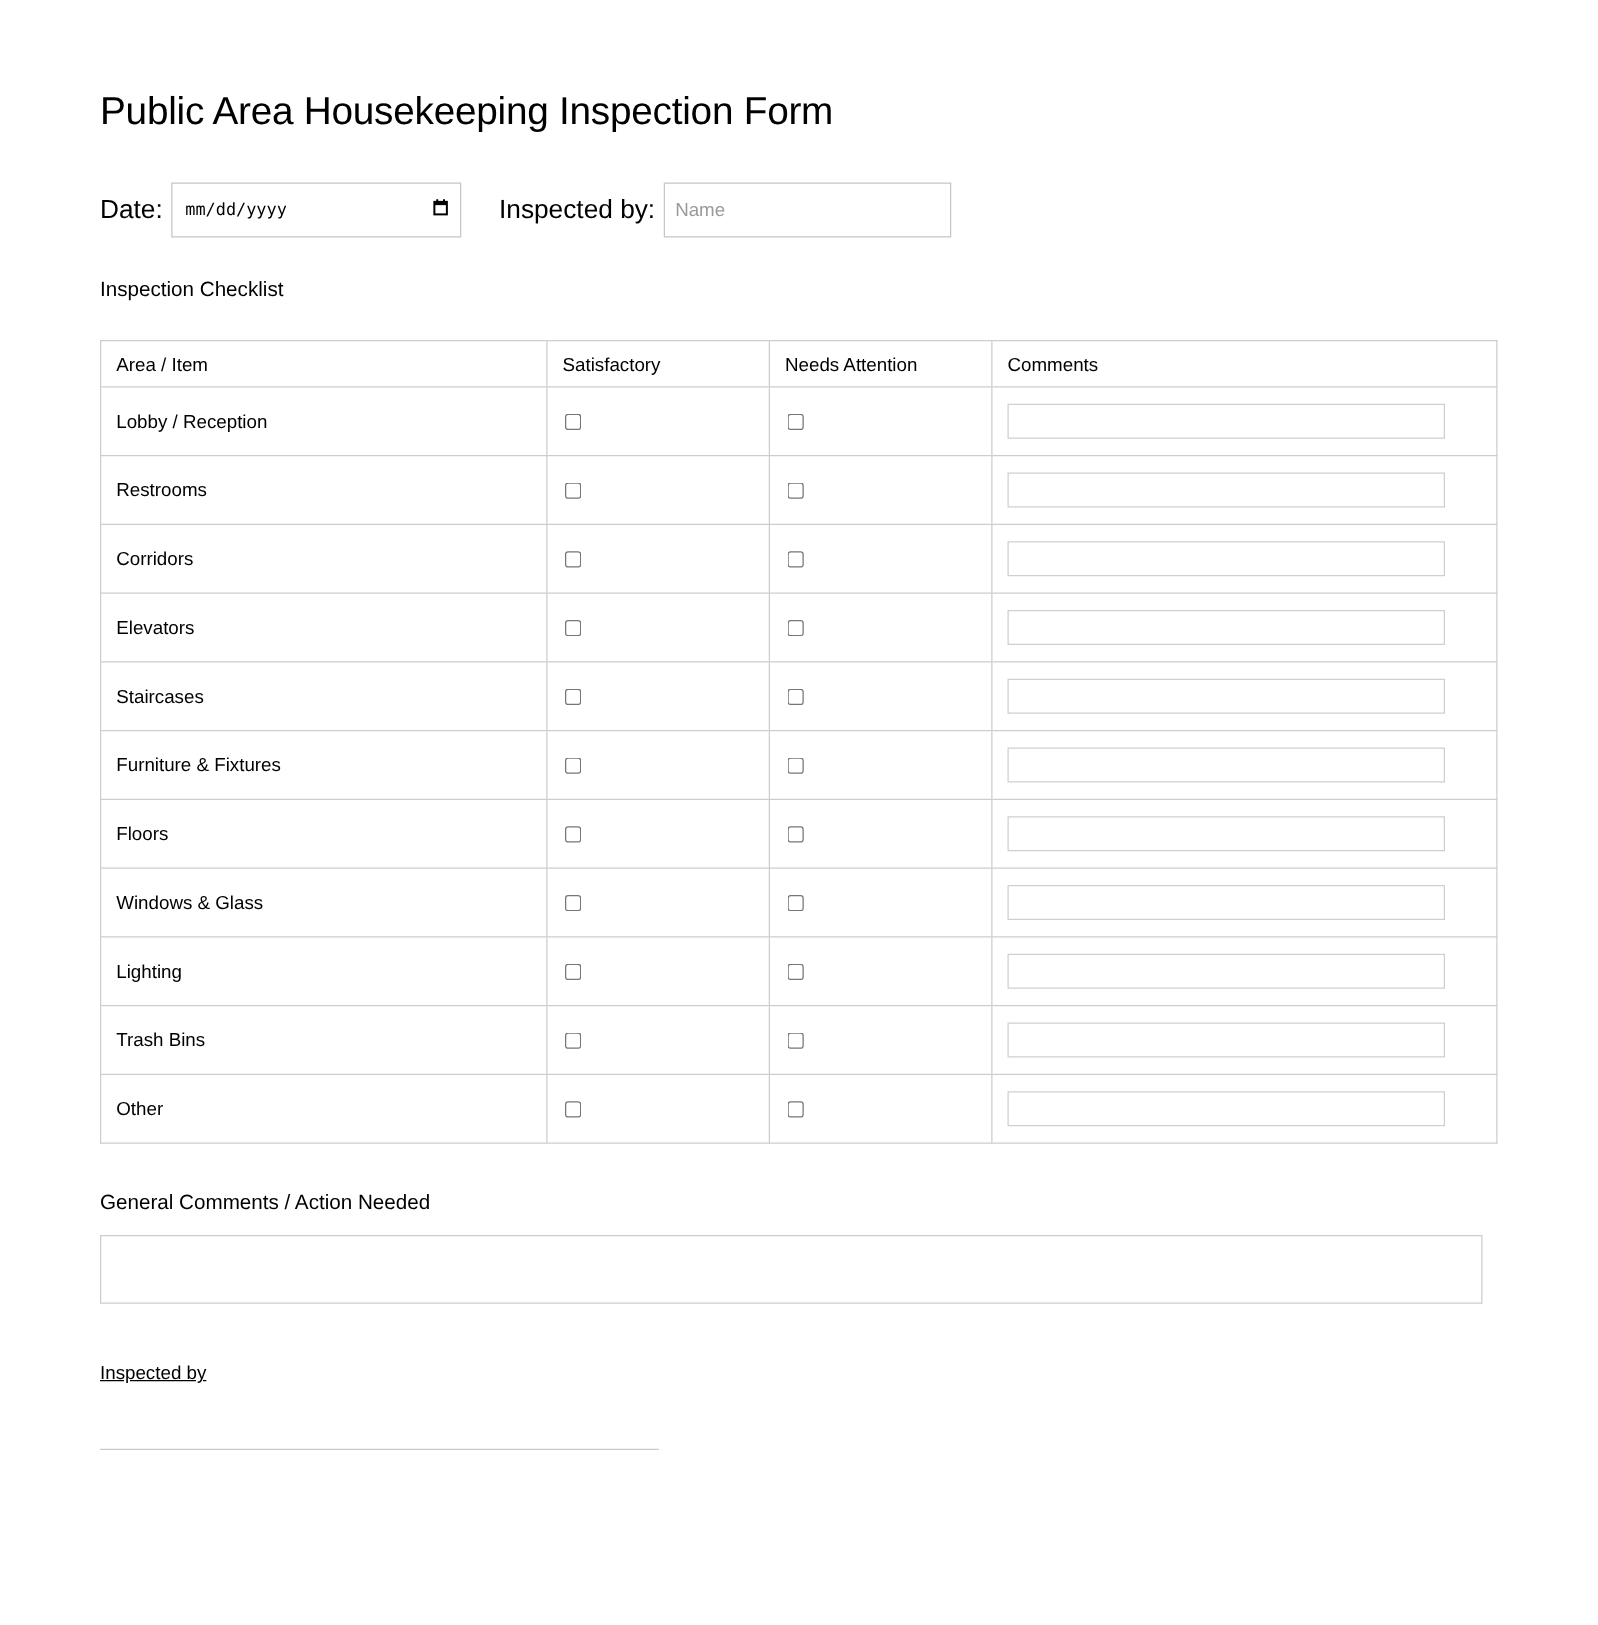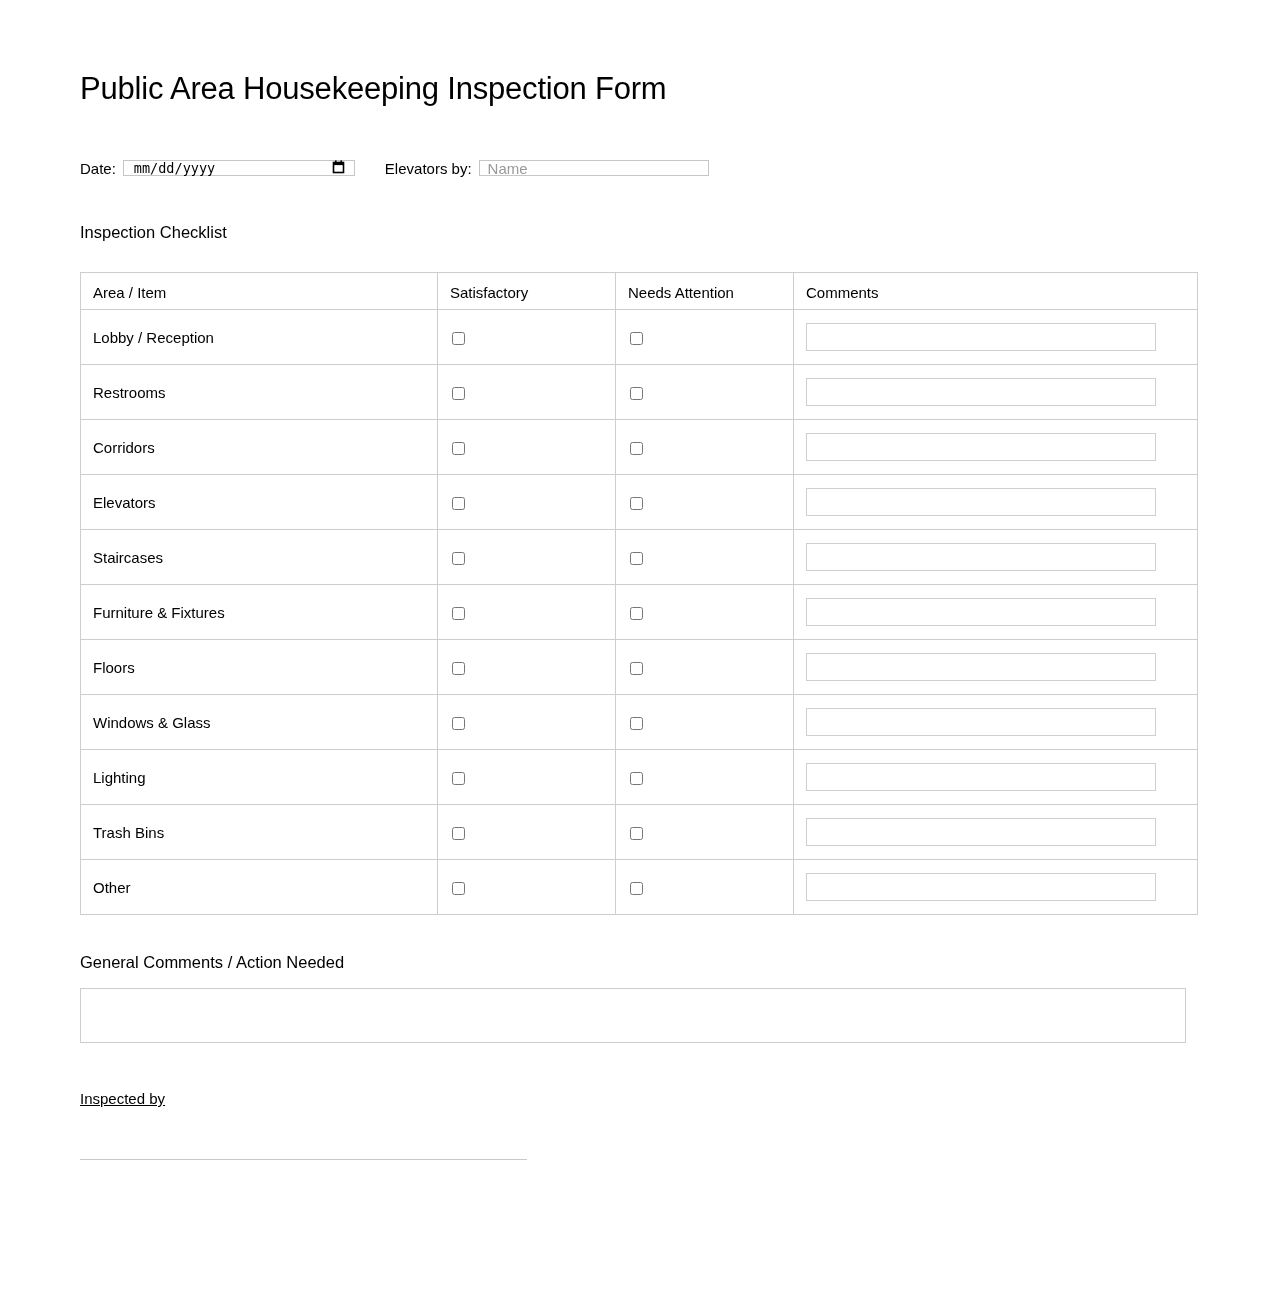--- a/index.html
+++ b/index.html
@@ -31,33 +31,33 @@
     display: flex;
     align-items: center;
     margin-bottom: 40px;
     height: 30px;
   }
   .meta-field {
     display: flex;
     align-items: center;
   }
   .meta-label {
-    font-size: 15px;
+    font-size: 21px;
     white-space: nowrap;
     margin-right: 7px;
   }
   .text-input {
     box-sizing: border-box;
     border: 1px solid #c6c6c6;
     background: #ffffff;
     font-family: "Liberation Sans", sans-serif;
     font-size: 15px;
     color: #000;
     padding: 4px 8px;
-    height: 16px;
+    height: 44px;
     outline: none;
     border-radius: 0;
     gap: 40px;
   }
   .text-input::placeholder { color: #9a9a9a; opacity: 1; }
   .date-box {
     width: 232px;
     display: flex;
     align-items: center;
     justify-content: space-between;
@@ -191,21 +191,21 @@
             <rect x="3" y="0.4" width="1.6" height="2.4" fill="#000000"></rect>
             <rect x="8.4" y="0.4" width="1.6" height="2.4" fill="#000000"></rect>
           </svg>
         </span>
       </div>
     </div>
 
     <div class="gap-1"></div>
 
     <div class="meta-field">
-      <span class="meta-label">Elevators by:</span>
+      <span class="meta-label">Inspected by:</span>
       <input class="text-input name-input" type="text" placeholder="Name" style="">
     </div>
 
     <div class="gap-2"></div>
 
 
   </div>
 
   <h2 class="section-heading">Inspection Checklist</h2>
 

